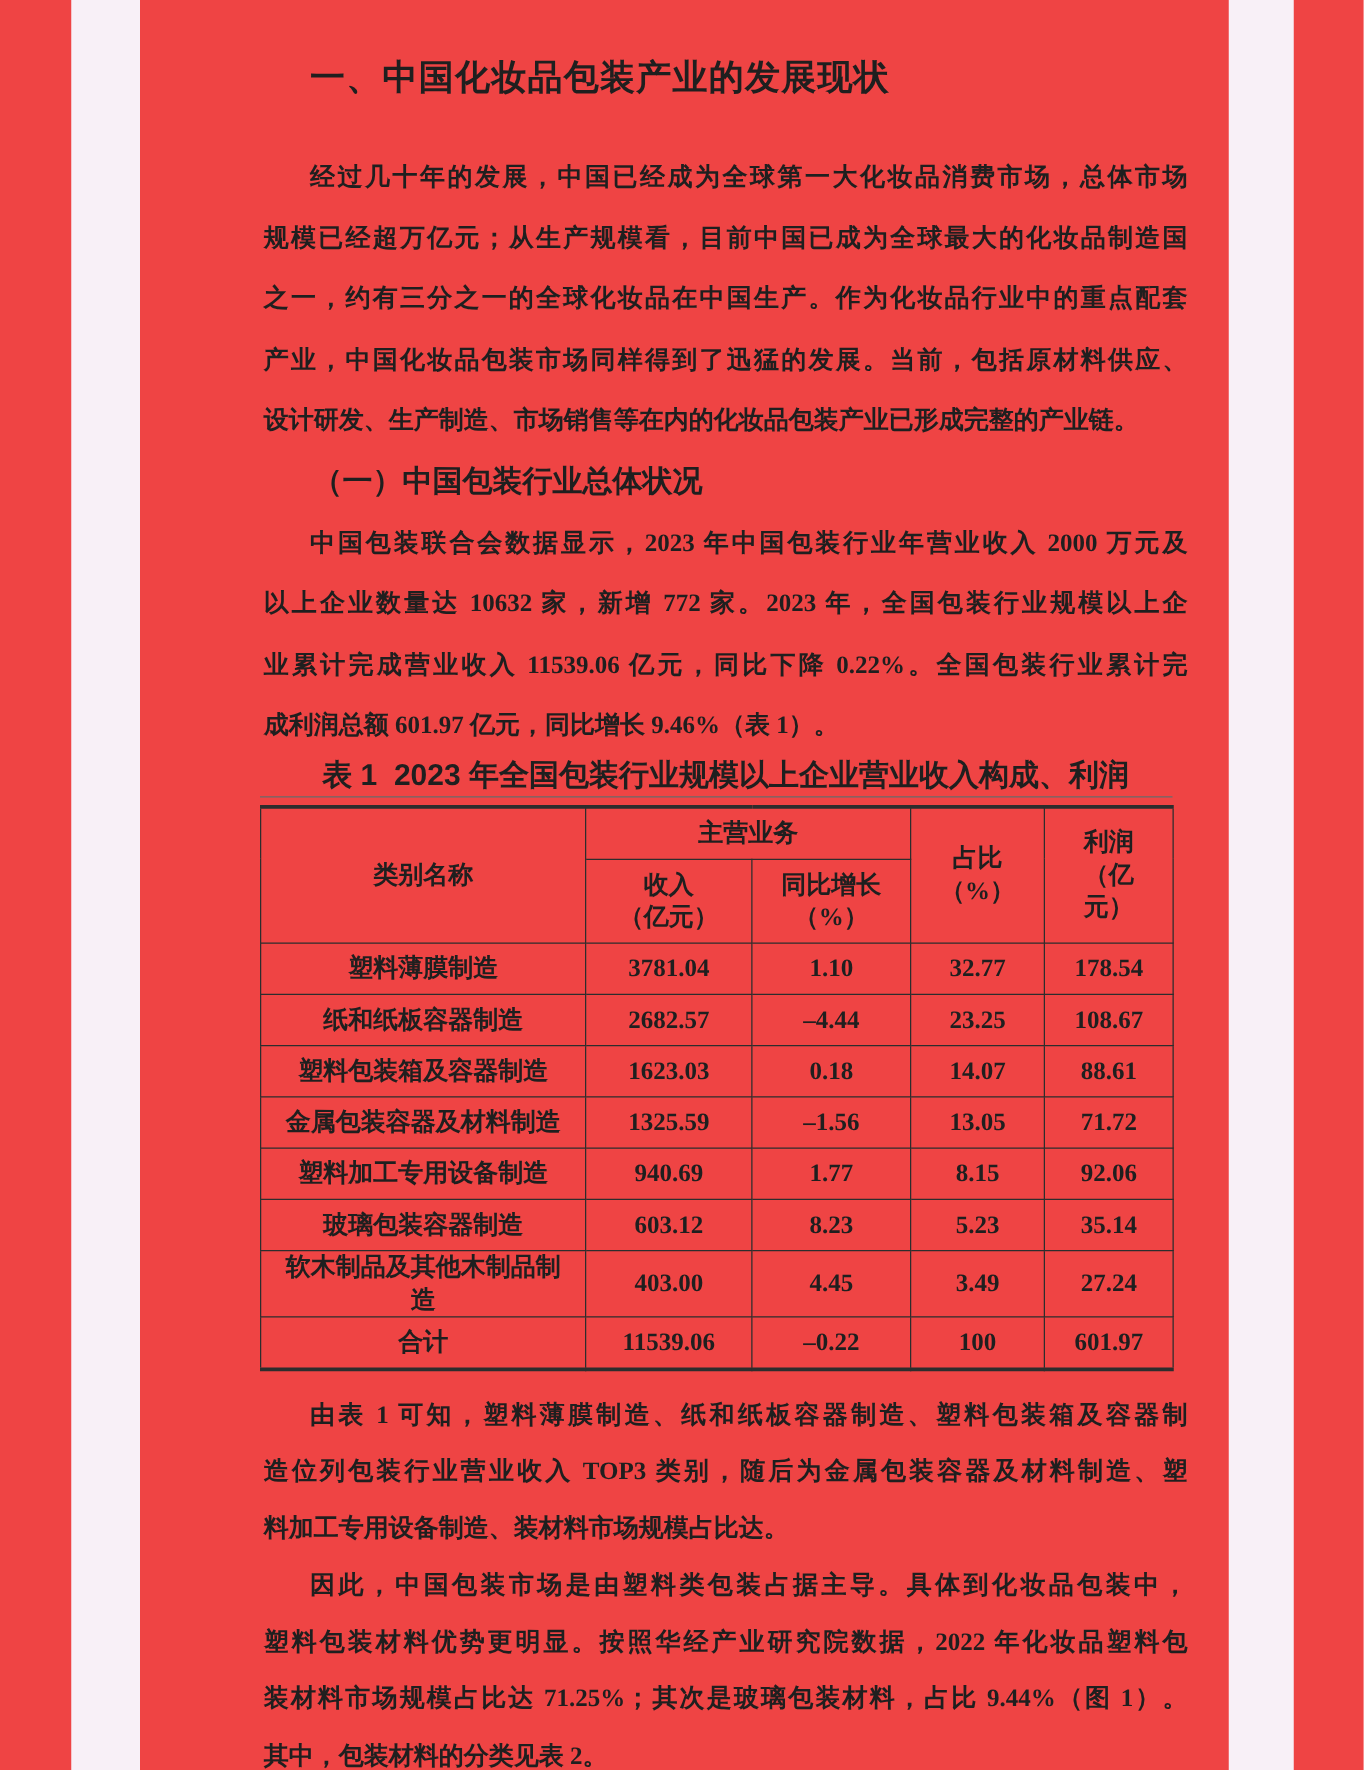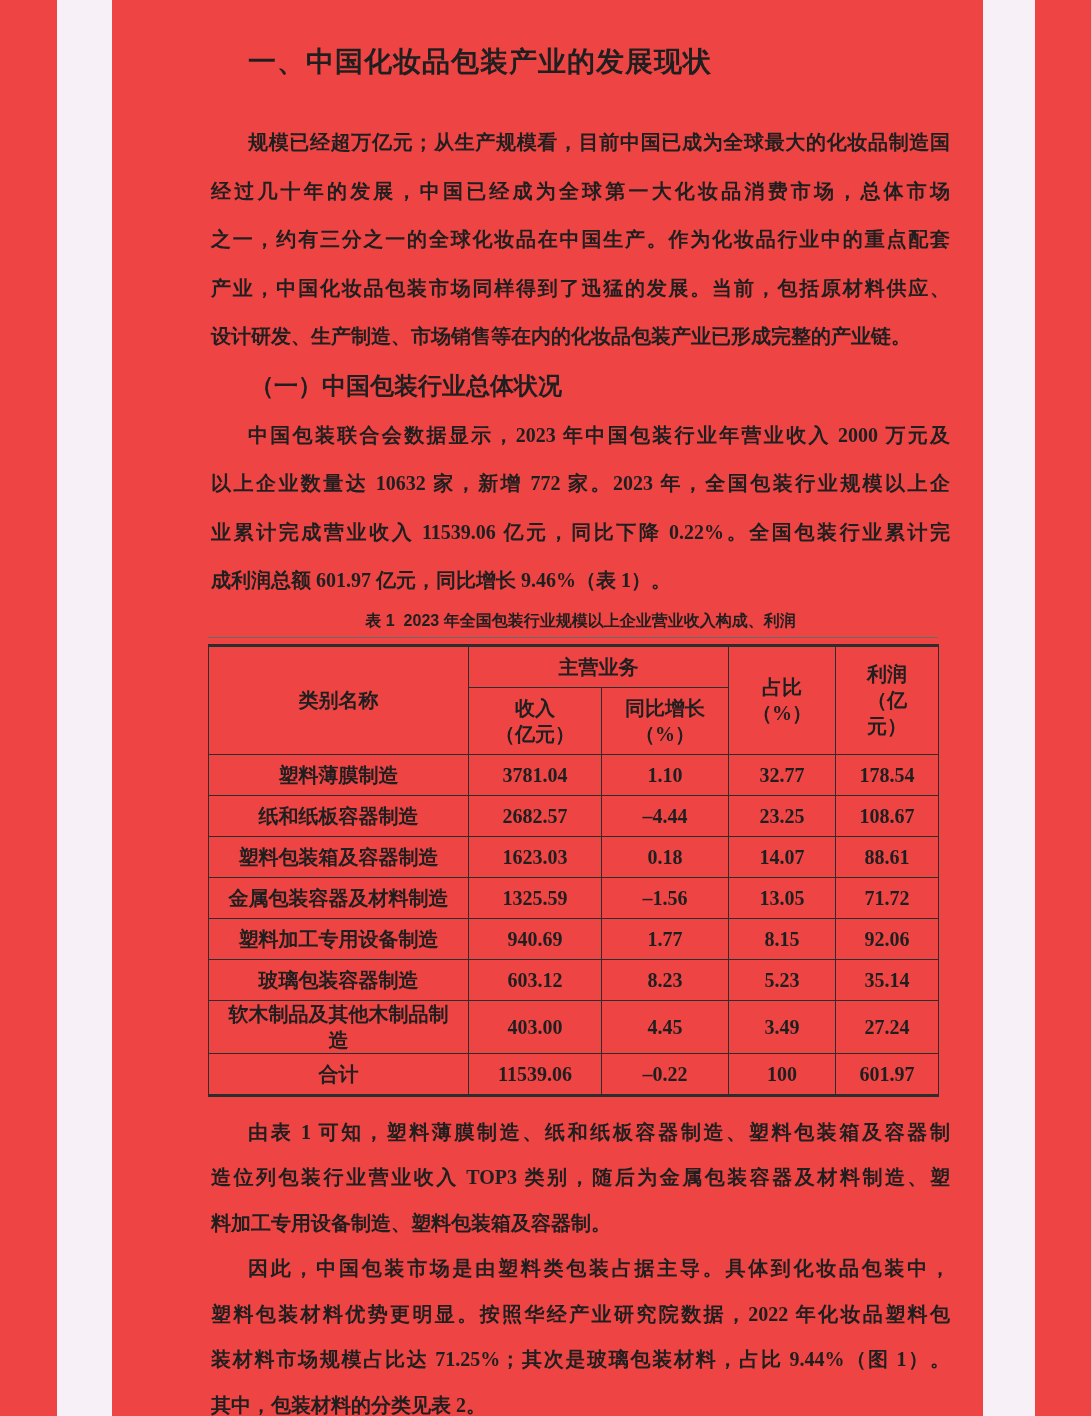--- a/index.html
+++ b/index.html
@@ -37,21 +37,21 @@
   .para .line:last-child{text-align-last:left;}
 
   .sub-heading{
     margin:8px 0 0 0;padding-left:39px;
     font-family:"Liberation Sans","DejaVu Sans",sans-serif;
     font-weight:700;font-size:24px;line-height:34px;
   }
   .table-caption{
     margin-top:1px;text-align:center;white-space:pre-wrap;
     font-family:"Liberation Sans","DejaVu Sans",sans-serif;
-    font-weight:700;font-size:16px;line-height:30px;
+    font-weight:700;font-size:24px;line-height:30px;
   }
   .table-wrap{
     margin-top:1px;margin-left:-3px;width:730px;
     border-top:1px solid #6a6a6a;padding-top:6px;
   }
   table.data-table{
     border-collapse:collapse;table-layout:fixed;width:730px;
     font-size:20px;font-weight:600;color:var(--ink);
   }
   table.data-table th,table.data-table td{
@@ -69,22 +69,22 @@
 
 <div class="page">
   <div class="stripe left"></div>
   <div class="stripe right"></div>
 
   <div class="content">
 
     <h1 class="doc-title">一、中国化妆品包装产业的发展现状</h1>
 
     <div class="para p1">
+        <div class="line">经过几十年的发展，中国已经成为全球第一大化妆品消费市场，总体市场</div>
         <div class="line">规模已经超万亿元；从生产规模看，目前中国已成为全球最大的化妆品制造国</div>
-        <div class="line">经过几十年的发展，中国已经成为全球第一大化妆品消费市场，总体市场</div>
         <div class="line">之一，约有三分之一的全球化妆品在中国生产。作为化妆品行业中的重点配套</div>
         <div class="line">产业，中国化妆品包装市场同样得到了迅猛的发展。当前，包括原材料供应、</div>
         <div class="line">设计研发、生产制造、市场销售等在内的化妆品包装产业已形成完整的产业链。</div>
       </div>
 
     <h2 class="sub-heading">（一）中国包装行业总体状况</h2>
 
     <div class="para p2">
         <div class="line">中国包装联合会数据显示，2023 年中国包装行业年营业收入 2000 万元及</div>
         <div class="line">以上企业数量达 10632 家，新增 772 家。2023 年，全国包装行业规模以上企</div>
@@ -184,21 +184,21 @@
               <td>100</td>
               <td>601.97</td>
             </tr>
           </tbody>
       </table>
     </div>
 
     <div class="para p3">
         <div class="line">由表 1 可知，塑料薄膜制造、纸和纸板容器制造、塑料包装箱及容器制</div>
         <div class="line">造位列包装行业营业收入 TOP3 类别，随后为金属包装容器及材料制造、塑</div>
-        <div class="line">料加工专用设备制造、塑料包装箱及容器制。</div>
+        <div class="line">料加工专用设备制造、装材料市场规模占比达。</div>
       </div>
 
     <div class="para p4">
         <div class="line">因此，中国包装市场是由塑料类包装占据主导。具体到化妆品包装中，</div>
         <div class="line">塑料包装材料优势更明显。按照华经产业研究院数据，2022 年化妆品塑料包</div>
         <div class="line">装材料市场规模占比达 71.25%；其次是玻璃包装材料，占比 9.44%（图 1）。</div>
         <div class="line">其中，包装材料的分类见表 2。</div>
       </div>
 
   </div>

